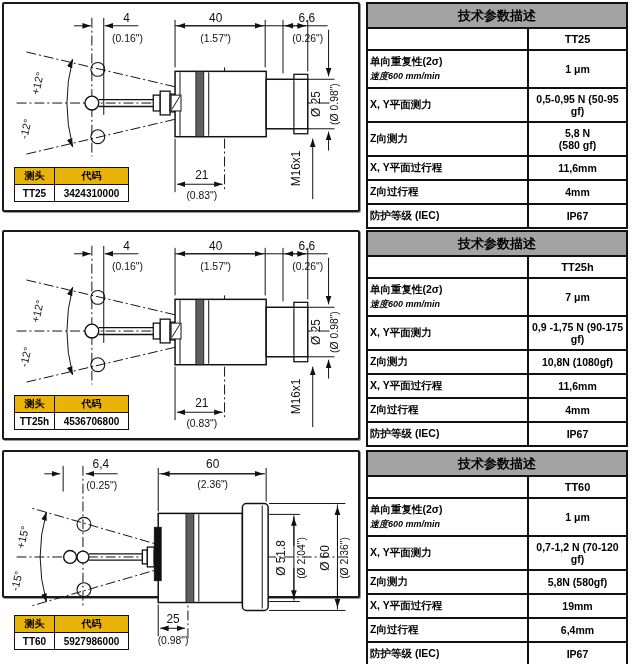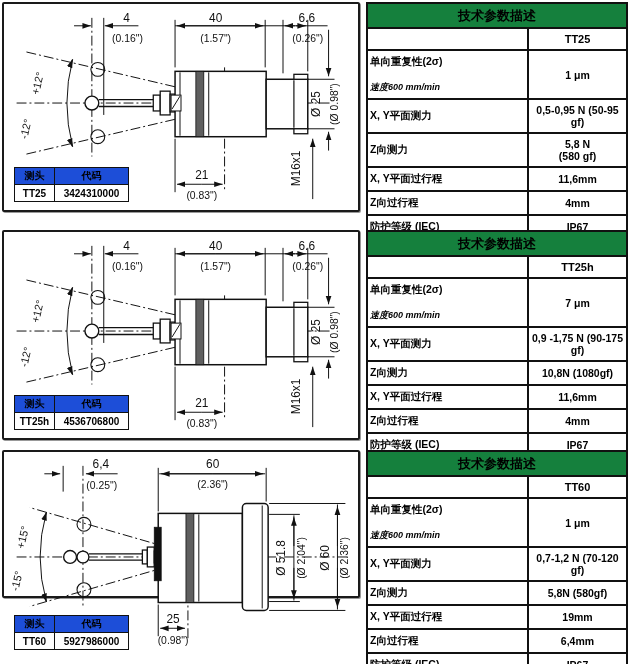--- a/index.html
+++ b/index.html
@@ -13,32 +13,32 @@
   .panel svg { display:block; }
   svg text { font-family:"Liberation Sans", sans-serif; fill:#111; font-size:12px; text-anchor:middle; }
   svg text.inch { font-size:10.5px; }
   svg text.ang { font-size:11px; }
   .dim line { stroke:#111; stroke-width:1; }
   .dd line { stroke:#111; stroke-width:1; stroke-dasharray:10 3 2 3; }
   .body-g rect, .body-g line, .body-g circle, .body-g path { stroke:#111; }
   
   .ptable { position:absolute; left:10px; top:163px; border-collapse:collapse; table-layout:fixed; }
   .ptable th, .ptable td { border:1.6px solid #111; font-size:10px; font-weight:bold; text-align:center; height:17px; background:#fff; }
-  .ptable th { background:#1d4ed8; }
+  .ptable th { background:#eab308; }
   .ptable .c1 { width:40px; }
   .ptable .c2 { width:74px; }
   
   .spec { position:absolute; left:366px; top:2px; width:262px; }
-  .spec-title { border:2px solid #111; border-bottom:none; background:#15803d; font-weight:bold; font-size:13px; text-align:center; padding:3px 0 2px 0; color:#000; }
+  .spec-title { border:2px solid #111; border-bottom:none; background:#a3a3a3; font-weight:bold; font-size:13px; text-align:center; padding:3px 0 2px 0; color:#000; }
   .stable { width:262px; border-collapse:collapse; table-layout:fixed; }
   .stable td { border:2px solid #111; font-size:10.5px; vertical-align:middle; }
   .stable td.lbl { width:161px; padding:4px 3px 4px 2px; font-weight:bold; }
   .stable td.val { text-align:center; font-weight:bold; white-space:pre-line; padding:4px 2px; }
   .stable td.model { font-size:11px; }
-  .sub { font-size:9px; font-style:italic; font-weight:bold; margin-top:12px; }
+  .sub { font-size:9px; font-style:italic; font-weight:bold; margin-top:1px; }
   .footnote { font-size:9px; font-weight:bold; font-style:italic; margin-top:4px; color:#111; }
 </style>
 </head>
 <body>
 
 <div class="prow prow1">
   <div class="panel">
     <svg width="354" height="206" viewBox="0 0 356 208">
       <defs>
         <marker id="a1" markerWidth="10" markerHeight="8" refX="8.5" refY="3.5" orient="auto" markerUnits="userSpaceOnUse">

